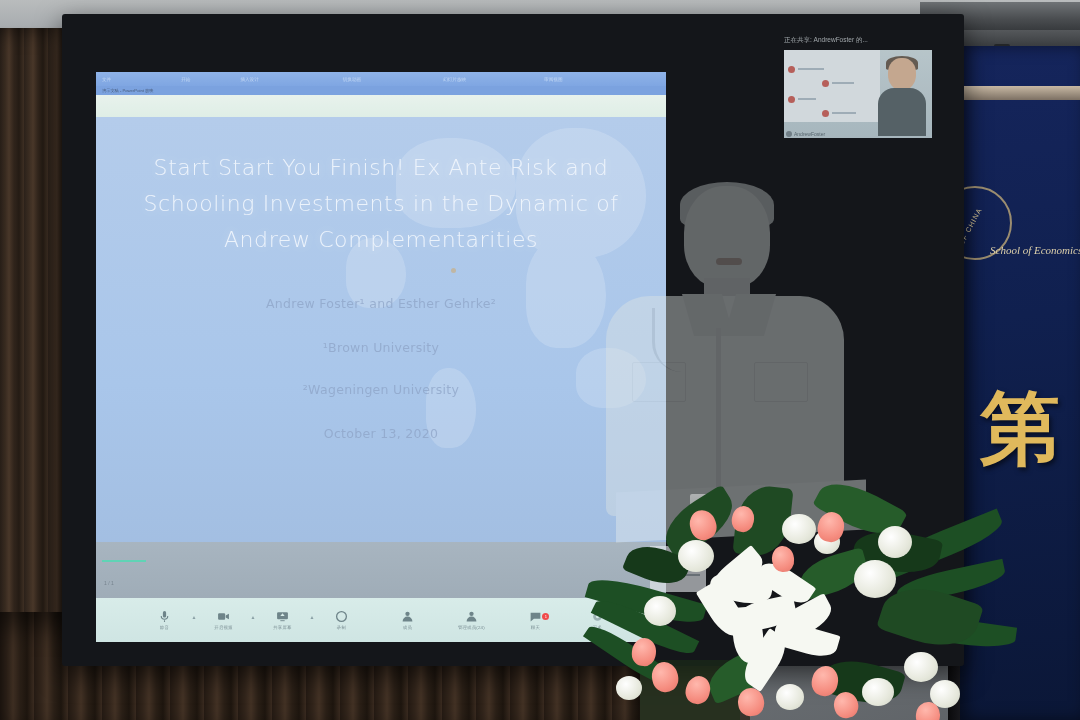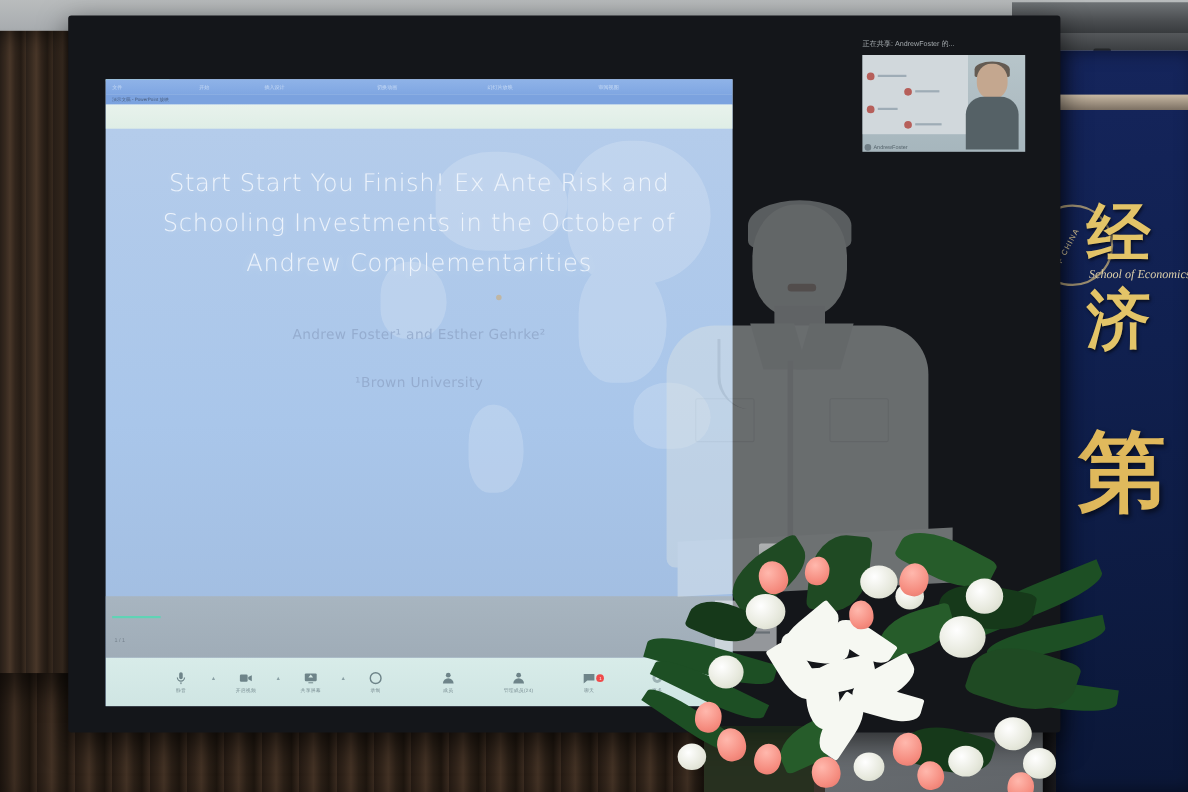--- a/index.html
+++ b/index.html
@@ -177,21 +177,20 @@
   <div class="ceiling-pipe2"></div>
   <div class="ceiling-bracket"></div>
   <div class="curtain-left"></div>
   <div class="curtain-bottom"></div>
 
   <div class="banner-frame"></div>
   <div class="banner">
     <div class="banner-pole"></div>
     <div class="seal"></div>
     <div class="seal-txt">OF CHINA</div>
-    <div class="han1">经济</div>
     <div class="eng1">School of Economics</div>
     <div class="han2">第</div>
   </div>
 
   <div class="screen-frame"></div>
 
   <div style="position:absolute;left:100px;top:4px;">
     
   </div>
 
@@ -217,28 +216,30 @@
       <div style="left:300px;top:20px;width:120px;height:90px;"></div>
       <div style="left:420px;top:10px;width:130px;height:130px;"></div>
       <div style="left:430px;top:120px;width:80px;height:110px;"></div>
       <div style="left:250px;top:120px;width:60px;height:70px;"></div>
       <div style="left:480px;top:230px;width:70px;height:60px;"></div>
       <div style="left:330px;top:250px;width:50px;height:80px;"></div>
     </div>
 
     <div class="slide-title">
       <div>Start Start You Finish! Ex Ante Risk and</div>
-      <div>Schooling Investments in the October of</div>
+      <div>Schooling Investments in the Dynamic of</div>
       <div>Andrew Complementarities</div>
     </div>
 
     <div class="dot-mark"></div>
 
     <div class="slide-sub" style="top:224px">Andrew Foster¹ and Esther Gehrke²</div>
     <div class="slide-sub" style="top:268px">¹Brown University</div>
+    <div class="slide-sub" style="top:310px">²Wageningen University</div>
+    <div class="slide-sub" style="top:354px">October 13, 2020</div>
 
     <div class="app-band"></div>
     <div class="prog-line"></div>
     <div class="page-num">1 / 1</div>
 
     <div class="mtoolbar">
 
       <div class="mt-item">
         <div class="mt-ico">
           <svg viewBox="0 0 24 24" width="13" height="13" fill="currentColor">

